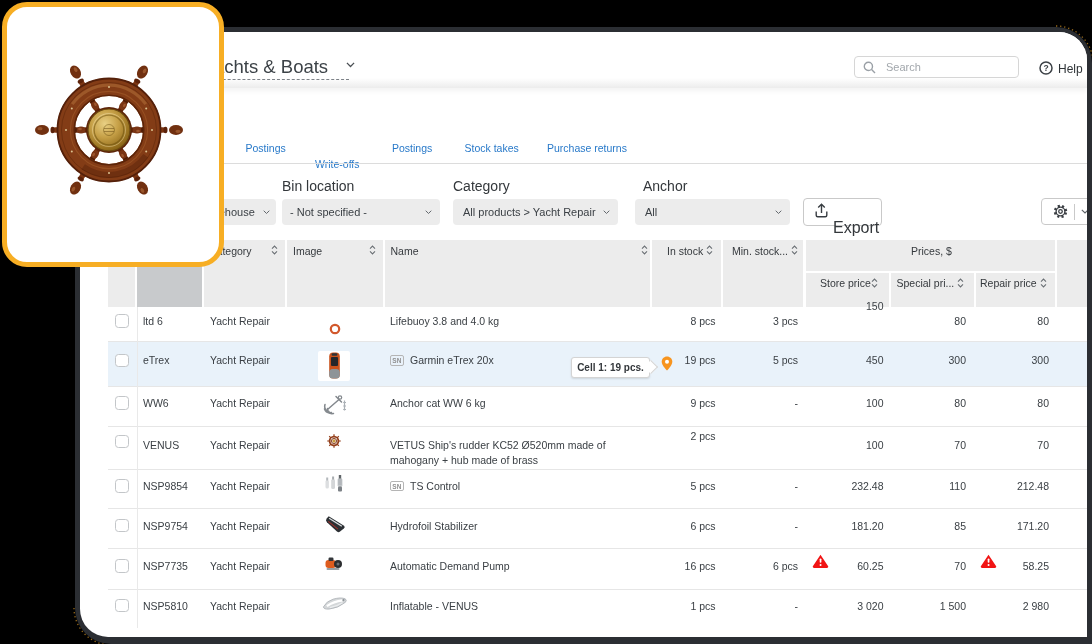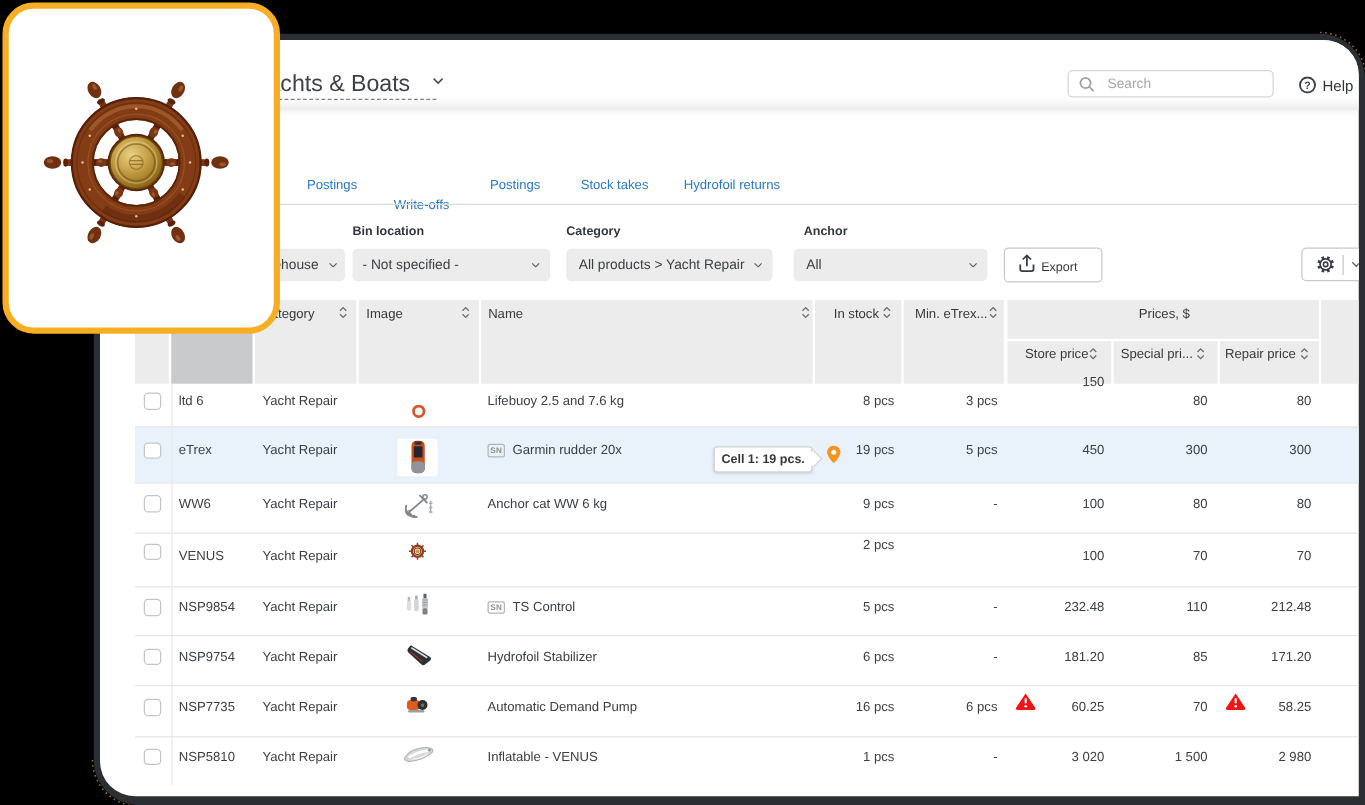--- a/index.html
+++ b/index.html
@@ -6,21 +6,21 @@
 font-family:"Liberation Sans",sans-serif;}
 .a{position:absolute}
 .frame{left:75px;top:27px;width:1017px;height:617px;background:#2b2e33;
 border-radius:38px 36px 0 36px;}
 .page{left:80px;top:32px;width:1007px;height:605px;background:#fff;
 border-radius:30px 28px 0 28px;overflow:hidden;}
 .tx{position:absolute;white-space:nowrap;color:#3b4045;font-size:10.5px;line-height:12px}
 .vr{position:absolute;white-space:nowrap;color:#3b4045;font-size:10.5px;line-height:12px;text-align:right;width:90px}
 .hl{position:absolute;white-space:nowrap;color:#35393d;font-size:10.5px;line-height:12px}
 .tab{position:absolute;white-space:nowrap;color:#2879c9;font-size:10.5px;line-height:12px}
-.lbl{position:absolute;white-space:nowrap;color:#33373b;font-size:10px;font-weight:bold;line-height:12px}
+.lbl{position:absolute;white-space:nowrap;color:#33373b;font-size:14px;font-weight:normal;line-height:12px}
 .dd{position:absolute;height:26px;background:#ececec;border-radius:4px;}
 .ddt{position:absolute;top:7px;font-size:11px;color:#3b4045;line-height:12px;white-space:nowrap}
 .chk{position:absolute;width:13.5px;height:13.5px;border:1px solid #c3c6c9;border-radius:3.5px;background:#fff}
 .hcell{position:absolute;background:#ececec}
 .sep{position:absolute;height:1px;background:#e6e6e6;left:28px;width:979px}
 .cell1{left:491px;top:324.5px;width:79px;height:21px;background:#fff;border:1px solid #d4d4d4;border-radius:3px;
 box-shadow:0 1px 2px rgba(0,0,0,.12);z-index:5}
 .cell1 b{display:block;text-align:center;font-size:10px;line-height:19px;color:#33373b}
 .arr{left:566px;top:329.5px;width:10px;height:10px;background:#fff;border-top:1px solid #d4d4d4;border-right:1px solid #d4d4d4;
 transform:rotate(45deg);z-index:6}
@@ -50,21 +50,21 @@
 <div class="a" style="left:806px;top:29px;font-size:11px;color:#a2a7ac;line-height:13px">Search</div>
 <svg class="a" style="left:959px;top:29px" width="14" height="14" viewBox="0 0 14 14">
       <circle cx="7" cy="7" r="6" fill="none" stroke="#3c4146" stroke-width="1.5"></circle>
       <text x="7" y="10" text-anchor="middle" font-size="8.5" font-weight="bold" fill="#3c4146" font-family="Liberation Sans">?</text>
     </svg>
 <div class="a" style="left:978px;top:30px;font-size:12px;color:#2f3438;line-height:14px">Help</div>
 <div class="tab" style="left:165.5px;top:110px">Postings</div>
 <div class="tab" style="left:235px;top:126px">Write-offs</div>
 <div class="tab" style="left:312px;top:110px">Postings</div>
 <div class="tab" style="left:384.5px;top:110px">Stock takes</div>
-<div class="tab" style="left:467px;top:110px">Hydrofoil returns</div>
+<div class="tab" style="left:467px;top:110px">Purchase returns</div>
 <div class="a" style="left:0;top:131px;width:1007px;height:1px;background:#dcdcdc"></div>
 <div class="lbl" style="left:202px;top:148px">Bin location</div>
 <div class="lbl" style="left:373px;top:148px">Category</div>
 <div class="lbl" style="left:563px;top:148px">Anchor</div>
 <div class="dd" style="left:20px;top:167px;width:176px"></div>
 <div class="ddt" style="left:119px;top:174px">Warehouse</div>
 <svg class="a" style="left:183px;top:178px" width="7" height="4.34" viewBox="0 0 10 6.2">
       <path d="M1 1 L5 5 L9 1" fill="none" stroke="#5f6469" stroke-width="1.4"></path>
     </svg>
 <div class="dd" style="left:202px;top:167px;width:158px"></div>
@@ -80,21 +80,21 @@
 <div class="dd" style="left:555px;top:167px;width:155px"></div>
 <div class="ddt" style="left:565px;top:174px">All</div>
 <svg class="a" style="left:695px;top:178px" width="7" height="4.34" viewBox="0 0 10 6.2">
       <path d="M1 1 L5 5 L9 1" fill="none" stroke="#5f6469" stroke-width="1.4"></path>
     </svg>
 <div class="a" style="left:723px;top:166px;width:79px;height:28px;background:#fff;border:1px solid #c9c9c9;border-radius:4px"></div>
 <svg class="a" style="left:734px;top:171px" width="15" height="16" viewBox="0 0 15 16">
       <path d="M2.2 8.5 V12.3 Q2.2 13.8 3.7 13.8 H11.3 Q12.8 13.8 12.8 12.3 V8.5" fill="none" stroke="#383d42" stroke-width="1.4"></path>
       <path d="M7.5 10 V2 M4.2 4.6 L7.5 1.3 L10.8 4.6" fill="none" stroke="#383d42" stroke-width="1.4"></path>
     </svg>
-<div class="a" style="left:753px;top:176px;font-size:10px;color:#33373b;line-height:14px">Export</div>
+<div class="a" style="left:753px;top:189px;font-size:16px;color:#33373b;line-height:14px">Export</div>
 <div class="a" style="left:961px;top:166px;width:57px;height:27px;background:#fff;border:1px solid #c9c9c9;border-radius:4px"></div>
 <svg class="a" style="left:972px;top:171px" width="17" height="17" viewBox="0 0 20 20">
       <g fill="none" stroke="#3a3e43" stroke-width="1.8">
         <circle cx="10" cy="10" r="6.2" stroke-dasharray="2.3 2.55" stroke-width="3.4" transform="rotate(11 10 10)"></circle>
         <circle cx="10" cy="10" r="5.2" stroke-width="1.6"></circle>
         <circle cx="10" cy="10" r="2.1" stroke-width="1.5"></circle>
       </g>
     </svg>
 <div class="a" style="left:994px;top:172px;width:1px;height:16px;background:#c9c9c9"></div>
 <svg class="a" style="left:1001px;top:177px" width="8" height="4.96" viewBox="0 0 10 6.2">
@@ -121,21 +121,21 @@
       <path d="M1 3.6 L3.5 1.1 L6 3.6 M1 6.4 L3.5 8.9 L6 6.4" fill="none" stroke="#6a6f74" stroke-width="1.1"></path>
     </svg>
 <div class="hl" style="left:310.5px;top:212.5px">Name</div>
 <svg class="a" style="left:561px;top:213px" width="7" height="10" viewBox="0 0 7 10">
       <path d="M1 3.6 L3.5 1.1 L6 3.6 M1 6.4 L3.5 8.9 L6 6.4" fill="none" stroke="#6a6f74" stroke-width="1.1"></path>
     </svg>
 <div class="hl" style="left:587px;top:212.5px">In stock</div>
 <svg class="a" style="left:626px;top:213px" width="7" height="10" viewBox="0 0 7 10">
       <path d="M1 3.6 L3.5 1.1 L6 3.6 M1 6.4 L3.5 8.9 L6 6.4" fill="none" stroke="#6a6f74" stroke-width="1.1"></path>
     </svg>
-<div class="hl" style="left:652px;top:212.5px">Min. eTrex...</div>
+<div class="hl" style="left:652px;top:212.5px">Min. stock...</div>
 <svg class="a" style="left:710.5px;top:213px" width="7" height="10" viewBox="0 0 7 10">
       <path d="M1 3.6 L3.5 1.1 L6 3.6 M1 6.4 L3.5 8.9 L6 6.4" fill="none" stroke="#6a6f74" stroke-width="1.1"></path>
     </svg>
 <div class="hl" style="left:831px;top:212.5px">Prices, $</div>
 <div class="hl" style="left:740px;top:245.3px">Store price</div>
 <svg class="a" style="left:791px;top:245.8px" width="7" height="10" viewBox="0 0 7 10">
       <path d="M1 3.6 L3.5 1.1 L6 3.6 M1 6.4 L3.5 8.9 L6 6.4" fill="none" stroke="#6a6f74" stroke-width="1.1"></path>
     </svg>
 <div class="hl" style="left:816.5px;top:245.3px">Special pri...</div>
 <svg class="a" style="left:877px;top:245.8px" width="7" height="10" viewBox="0 0 7 10">
@@ -150,48 +150,49 @@
 <div class="sep" style="top:353.5px"></div>
 <div class="sep" style="top:393.5px"></div>
 <div class="sep" style="top:437.3px"></div>
 <div class="sep" style="top:476.3px"></div>
 <div class="sep" style="top:516.4px"></div>
 <div class="sep" style="top:556.5px"></div>
 <div class="a" style="left:57px;top:274.5px;width:1px;height:321.5px;background:#e9e9e9"></div>
 <div class="chk" style="left:35px;top:282.2px"></div>
 <div class="tx" style="left:63px;top:282.9px">ltd 6</div>
 <div class="tx" style="left:130px;top:282.9px">Yacht Repair</div>
-<div class="tx" style="left:310px;top:282.9px">Lifebuoy 2.5 and 7.6 kg</div>
+<div class="tx" style="left:310px;top:282.9px">Lifebuoy 3.8 and 4.0 kg</div>
 <div class="vr" style="left:545.5px;top:282.9px">8 pcs</div>
 <div class="vr" style="left:628px;top:282.9px">3 pcs</div>
 <div class="vr" style="left:713.5px;top:268px">150</div>
 <div class="vr" style="left:796px;top:282.9px">80</div>
 <div class="vr" style="left:879px;top:282.9px">80</div>
 <div class="chk" style="left:35px;top:321.8px"></div>
 <div class="tx" style="left:63px;top:322.4px">eTrex</div>
 <div class="tx" style="left:130px;top:322.4px">Yacht Repair</div>
 <div class="sn" style="left:310px;top:323.2px">SN</div>
-<div class="tx" style="left:330px;top:322.4px">Garmin rudder 20x</div>
+<div class="tx" style="left:330px;top:322.4px">Garmin eTrex 20x</div>
 <div class="vr" style="left:545.5px;top:322.4px">19 pcs</div>
 <div class="vr" style="left:628px;top:322.4px">5 pcs</div>
 <div class="vr" style="left:713.5px;top:322.4px">450</div>
 <div class="vr" style="left:796px;top:322.4px">300</div>
 <div class="vr" style="left:879px;top:322.4px">300</div>
 <div class="chk" style="left:35px;top:364.0px"></div>
 <div class="tx" style="left:63px;top:364.7px">WW6</div>
 <div class="tx" style="left:130px;top:364.7px">Yacht Repair</div>
 <div class="tx" style="left:310px;top:364.7px">Anchor cat WW 6 kg</div>
 <div class="vr" style="left:545.5px;top:364.7px">9 pcs</div>
 <div class="vr" style="left:628px;top:364.7px">-</div>
 <div class="vr" style="left:713.5px;top:364.7px">100</div>
 <div class="vr" style="left:796px;top:364.7px">80</div>
 <div class="vr" style="left:879px;top:364.7px">80</div>
 <div class="chk" style="left:35px;top:402.5px"></div>
 <div class="tx" style="left:63px;top:406.6px">VENUS</div>
 <div class="tx" style="left:130px;top:406.6px">Yacht Repair</div>
+<div class="tx" style="left:310px;top:406px;line-height:14.5px;white-space:normal;width:260px">VETUS Ship's rudder KC52 Ø520mm made of mahogany + hub made of brass</div>
 <div class="vr" style="left:545.5px;top:398px">2 pcs</div>
 <div class="vr" style="left:713.5px;top:406.6px">100</div>
 <div class="vr" style="left:796px;top:406.6px">70</div>
 <div class="vr" style="left:879px;top:406.6px">70</div>
 <div class="chk" style="left:35px;top:447.3px"></div>
 <div class="tx" style="left:63px;top:448.0px">NSP9854</div>
 <div class="tx" style="left:130px;top:448.0px">Yacht Repair</div>
 <div class="sn" style="left:310px;top:448.8px">SN</div>
 <div class="tx" style="left:330px;top:448.0px">TS Control</div>
 <div class="vr" style="left:545.5px;top:448.0px">5 pcs</div>

